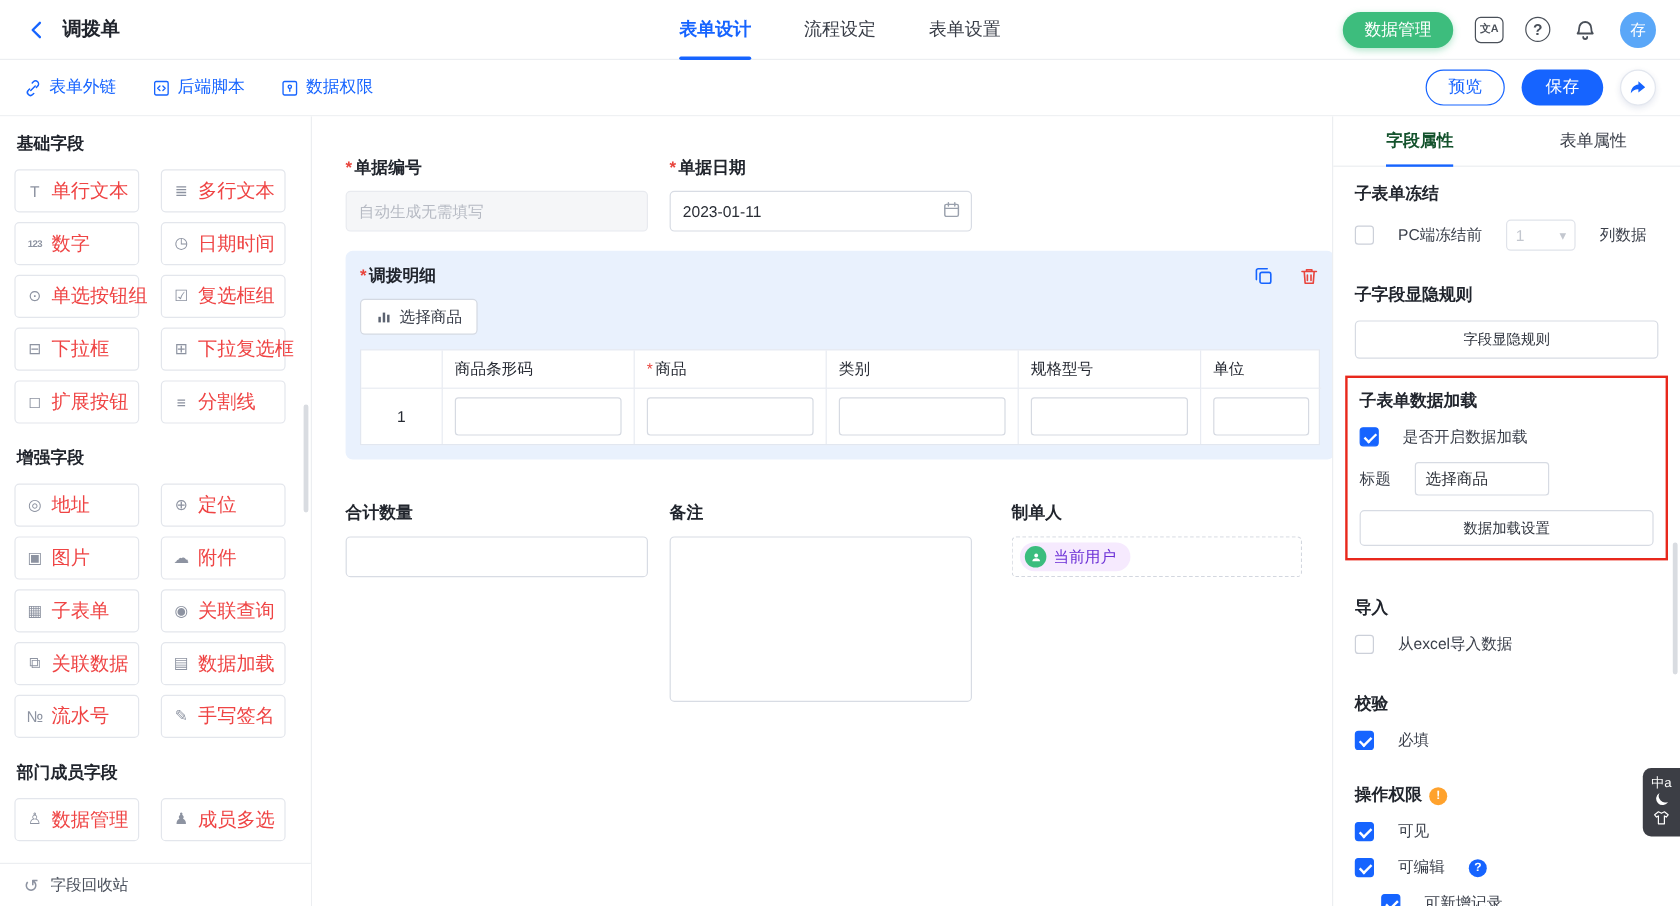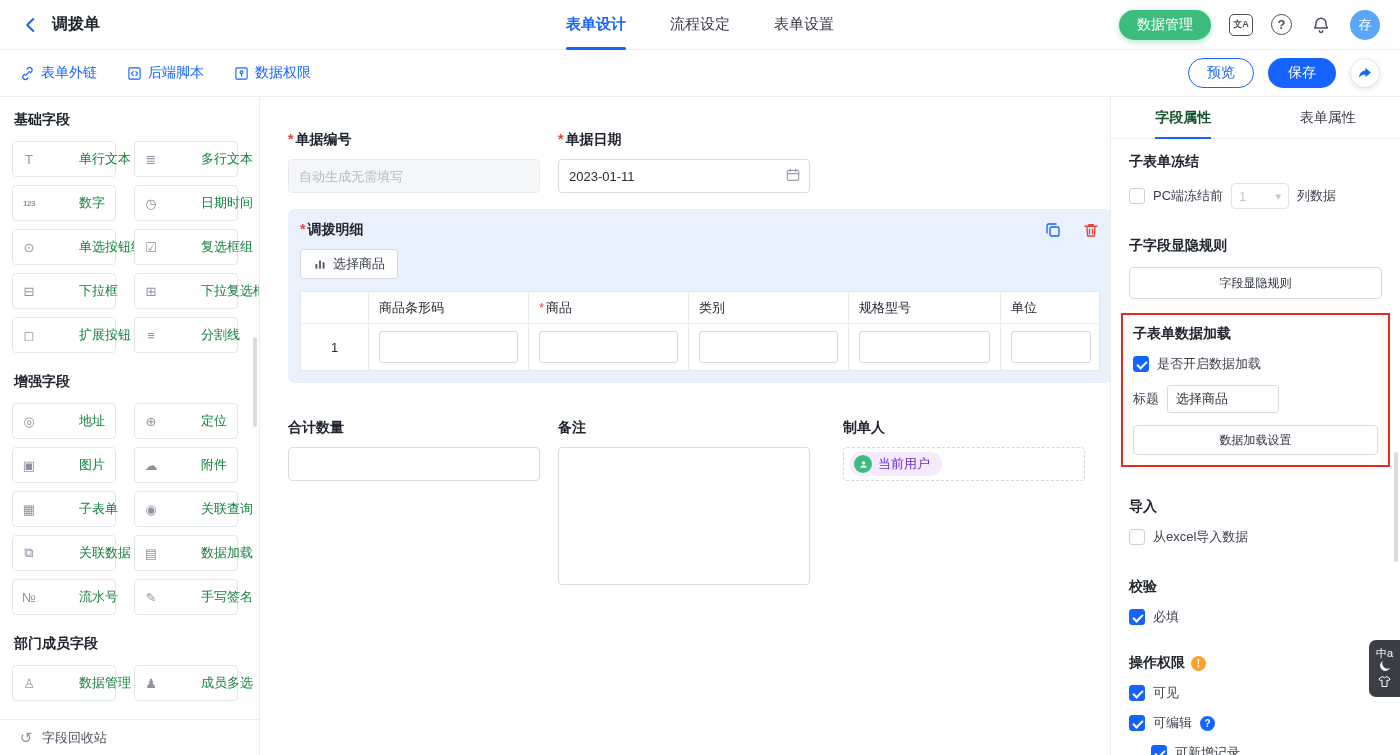--- a/index.html
+++ b/index.html
@@ -39,21 +39,21 @@
   .content { display: flex; height: 658px; }
 
   
   .sidebar { width: 260px; border-right: 1px solid #eceef1; position: relative; background: #fff; flex: none; }
   .sb-scroll { height: 622px; overflow: hidden; padding-top: 14px; }
   .sb-title { font-size: 14px; font-weight: 700; color: #21252d; margin: 0 0 12px 14px; }
   .sb-grid { display: grid; grid-template-columns: 104px 104px; column-gap: 18px; row-gap: 8px; padding: 0 12px; margin-bottom: 20px; }
   .sb-item { height: 36px; border: 1px solid #e3e6ec; border-radius: 4px; background: #fff; display: flex; align-items: center; gap: 6px; padding: 0 8px; cursor: grab; }
   .sb-ic { width: 16px; text-align: center; color: #8d93a1; font-size: 13px; flex: none; }
   .sb-ic.num { font-size: 8px; font-weight: 700; letter-spacing: -0.5px; }
-  .sb-lb { font-size: 13px; color: #15803d; white-space: nowrap; margin-left: 36px; }
+  .sb-lb { font-size: 16px; color: #ef4444; white-space: nowrap; }
   .sb-bin { position: absolute; left: 0; right: 0; bottom: 0; height: 36px; border-top: 1px solid #eceef1; background: #fff; display: flex; align-items: center; gap: 8px; padding: 0 18px; font-size: 13px; color: #4a505c; cursor: pointer; }
   .sb-bin .sb-ic { font-size: 15px; }
   .sb-scrollbar { position: absolute; right: 2px; top: 240px; width: 4px; height: 90px; background: #d9dce1; border-radius: 2px; }
 
   
   .canvas { flex: 1; background: #fff; padding: 34px 0 0 28px; position: relative; overflow: hidden; }
   .f-row { display: flex; }
   .f-label { font-size: 14px; font-weight: 700; color: #21252d; margin-bottom: 10px; }
   .f-input { width: 252px; height: 34px; border: 1px solid #d8dce4; border-radius: 4px; background: #fff; padding: 0 10px; font-size: 13px; color: #2a2e36; font-family: inherit; outline: none; }
   .f-input.readonly { background: #f5f6f8; border-color: #e8eaef; }
@@ -86,21 +86,21 @@
   .user-tag .tag-av { width: 18px; height: 18px; border-radius: 50%; background: #3bbd7e; display: flex; align-items: center; justify-content: center; flex: none; }
 
   
   .panel { width: 290px; border-left: 1px solid #eceef1; position: relative; background: #fff; flex: none; }
   .pn-tabs { height: 42px; display: flex; border-bottom: 1px solid #eceef1; }
   .pn-tab { flex: 1; display: flex; align-items: center; justify-content: center; font-size: 14px; color: #383d47; cursor: pointer; position: relative; }
   .pn-tab.active { color: #14532d; font-weight: 700; }
   .pn-tab.active::after { content: ""; position: absolute; bottom: -1px; left: 50%; transform: translateX(-50%); width: 56px; height: 2px; background: #1664ff; }
   .pn-body { padding: 14px 18px 0; font-size: 13px; color: #3a3f4a; }
   .pn-sec-title { font-size: 14px; font-weight: 700; color: #21252d; display: flex; align-items: center; gap: 6px; }
-  .cb-row { display: flex; align-items: center; gap: 8px; margin-top: 12px; }
+  .cb-row { display: flex; align-items: center; gap: 20px; margin-top: 12px; }
   .cb-row.indent { padding-left: 22px; }
   .cb { width: 16px; height: 16px; border-radius: 3px; border: 1px solid #ccd0d9; background: #fff; flex: none; cursor: pointer; position: relative; }
   .cb.checked { background: #1664ff; border-color: #1664ff; }
   .cb.checked::after { content: ""; position: absolute; left: 5px; top: 1.5px; width: 4px; height: 8px; border: solid #fff; border-width: 0 2px 2px 0; transform: rotate(45deg); }
   .mini-select { width: 58px; height: 26px; border: 1px solid #e0e3ea; border-radius: 4px; background: #fff; display: inline-flex; align-items: center; justify-content: space-between; padding: 0 7px; color: #c3c7cf; cursor: pointer; }
   .mini-select .chev { color: #c3c7cf; font-size: 11px; }
   .pn-btn { width: 100%; height: 32px; border: 1px solid #d7dbe3; border-radius: 4px; background: #fff; font-size: 12px; color: #2e333d; cursor: pointer; margin-top: 12px; font-family: inherit; }
   .red-box { border: 2px solid #e8281c; margin: 14px -8px 0; padding: 10px; }
   .red-box .cb-row { margin-top: 12px; }
   .title-input { width: 112px; height: 28px; border: 1px solid #d7dbe3; border-radius: 3px; padding: 0 8px; font-size: 13px; color: #2a2e36; outline: none; font-family: inherit; }

